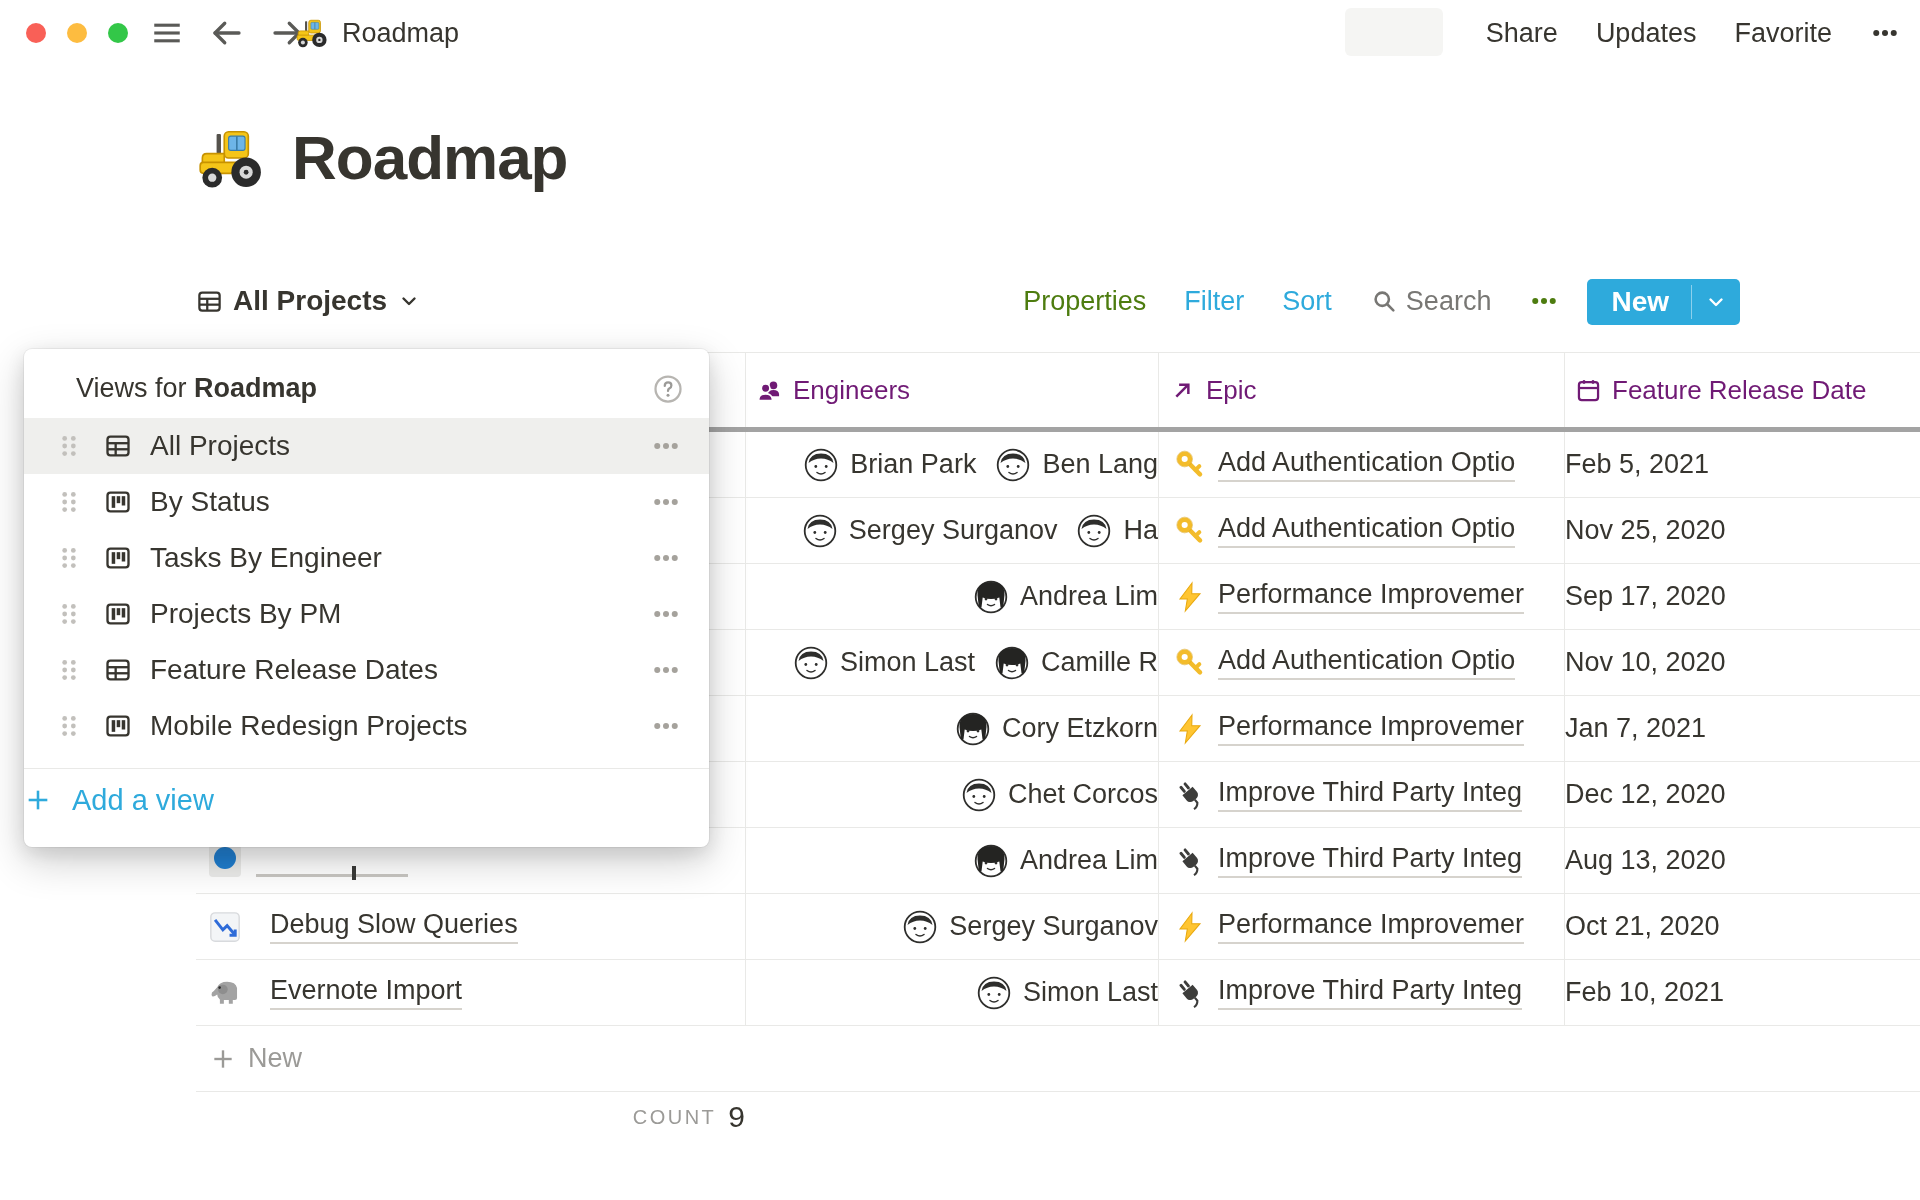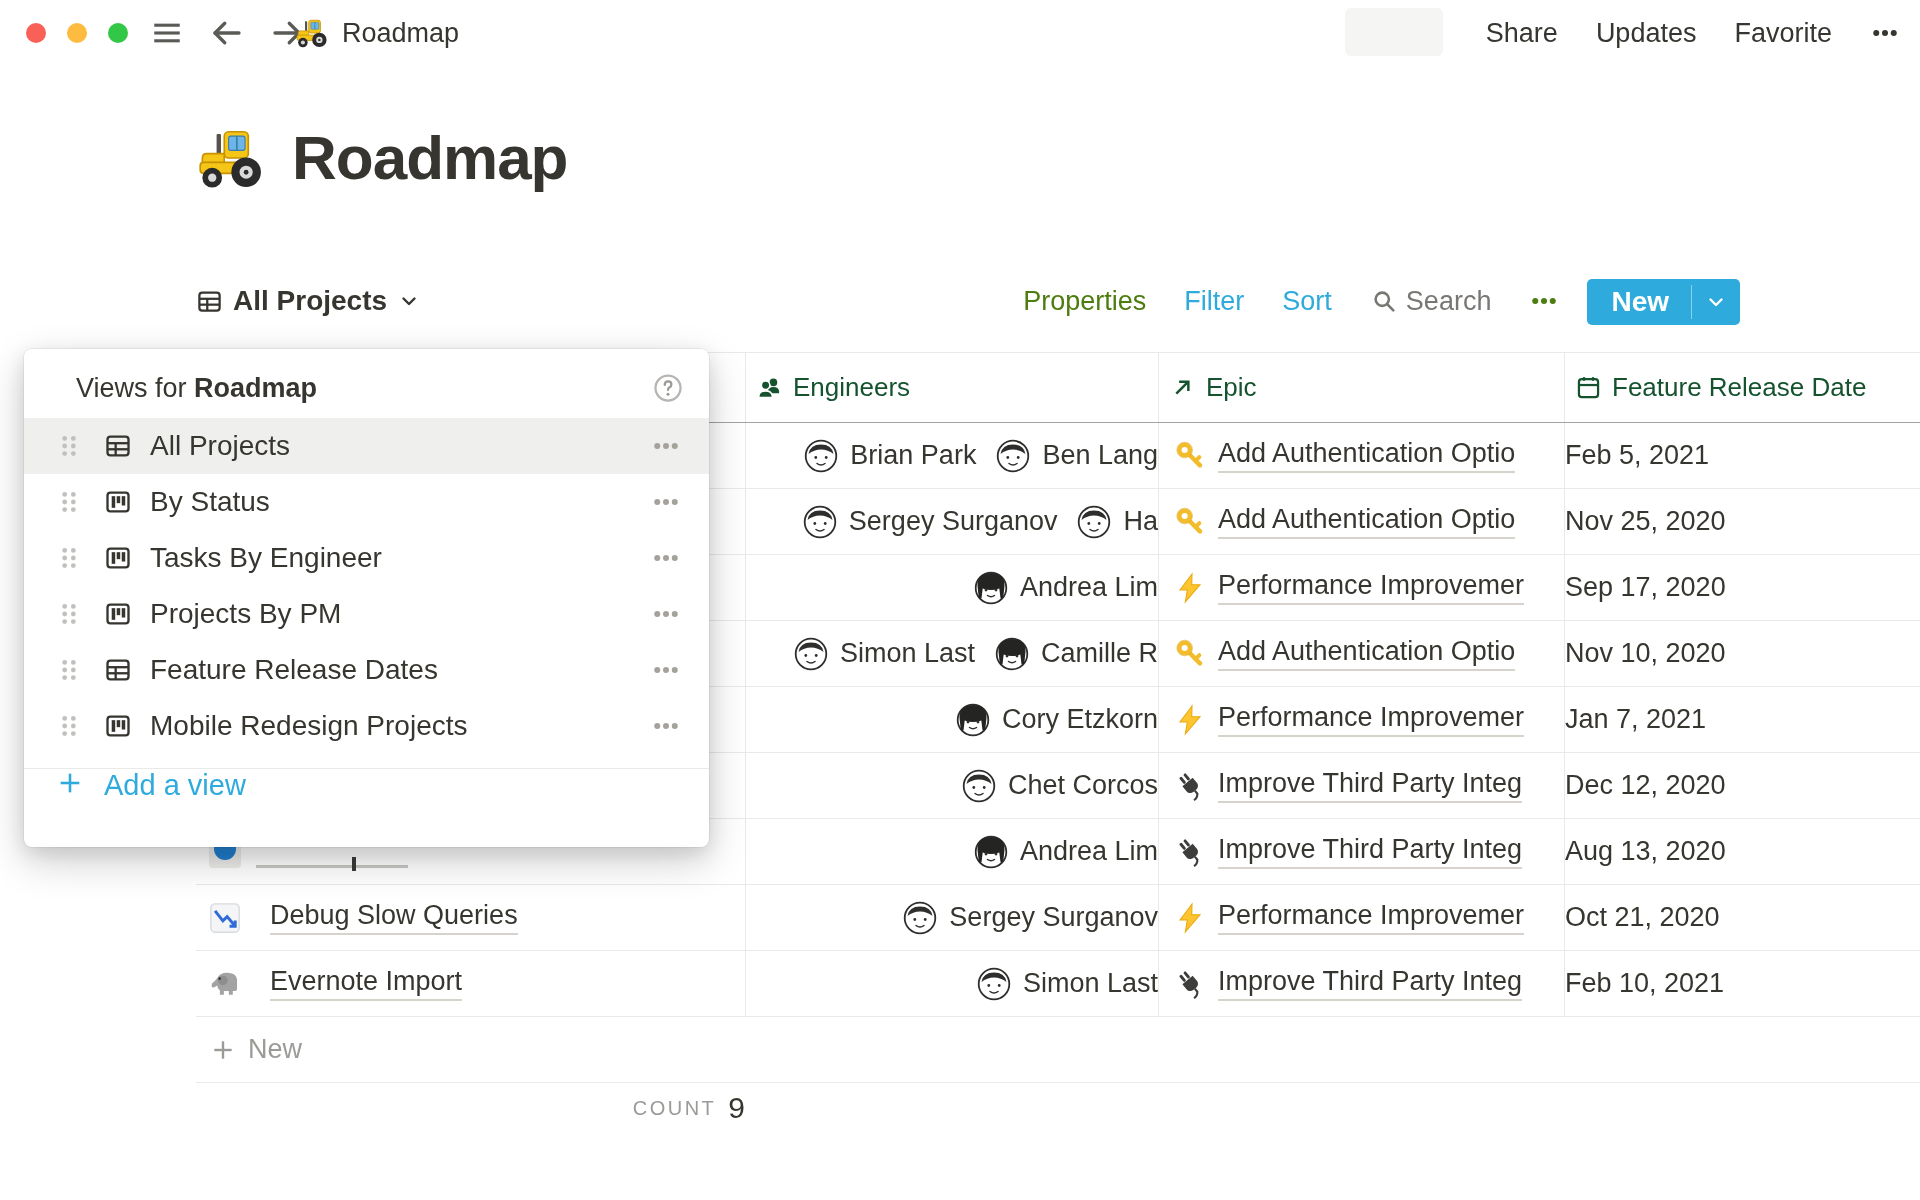--- a/index.html
+++ b/index.html
@@ -30,21 +30,21 @@
   .ctrl-blue { color:#2EAADC; cursor:pointer; }
   .ctrl-search { display:flex; align-items:center; gap:8px; color:#787774; cursor:pointer; }
   .btn-new { position:absolute; right:-180px; margin-left:0; top:1px; height:46px; display:flex; align-items:stretch; background:#2EAADC; border-radius:5px; overflow:hidden; cursor:pointer;
              transform:translateX(-180px); }
   .btn-new .label { display:flex; align-items:center; padding:0 22px 0 24px; color:#fff; font-size:28px; font-weight:600; }
   .btn-new .split { width:1px; background:rgba(255,255,255,.45); margin:6px 0; }
   .btn-new .chev { display:flex; align-items:center; padding:0 12px; color:#fff; }
 
   
   .dbtable { position:absolute; left:196px; top:352px; width:1724px; }
-  .t-head { display:flex; height:71px; border-top:1px solid #E9E9E7; border-bottom:1px solid #a3a3a3; color:#14532d; font-size:26px; }
+  .t-head { display:flex; height:80px; border-top:1px solid #E9E9E7; border-bottom:5px solid #a3a3a3; color:#701a75; font-size:26px; }
   .t-row { display:flex; height:66px; border-bottom:1px solid #E9E9E7; font-size:27px; }
   .c1 { width:549px; } .c2 { width:413px; } .c3 { width:406px; } .c4 { width:356px; }
   .c2,.c3,.c4 { border-left:1px solid #E9E9E7; }
   .cell { display:flex; align-items:center; overflow:hidden; white-space:nowrap; }
   .h-cell { gap:10px; padding-left:10px; }
   .h-cell.c1 { padding-left:12px; }
   .eng-cell { gap:20px; padding-left:22px;justify-content:flex-end; }
   .person { display:flex; align-items:center; gap:12px; flex:0 0 auto; }
   .epic-cell { gap:12px; padding-left:15px; }
   .epic-link { font-weight:500; border-bottom:2.5px solid #d6d3cd; padding-bottom:2px; cursor:pointer; }
@@ -56,31 +56,31 @@
   .remnant-underline .desc { position:absolute; left:96px; top:-8px; width:4px; height:14px; background:#3a3a38; }
   .new-row { display:flex; align-items:center; height:66px; border-bottom:1px solid #E9E9E7; color:#9b9a97; font-size:27px; gap:12px; padding-left:14px; cursor:pointer; }
   .count-row { height:50px; display:flex; }
   .count-inner { width:549px; display:flex; align-items:center; justify-content:flex-end; gap:12px; }
   .count-label { font-size:20px; letter-spacing:2.5px; color:#9b9a97; }
   .count-value { font-size:30px; color:#37352F; }
 
   
   .popup { position:absolute; left:24px; top:349px; width:685px; background:#fff; border-radius:8px; z-index:20; padding-bottom:16px;
            box-shadow: rgba(15,15,15,0.05) 0 0 0 1px, rgba(15,15,15,0.1) 0 6px 18px, rgba(15,15,15,0.2) 0 14px 40px; }
-  .popup-head { display:flex; align-items:flex-start; padding:24px 26px 14px 52px; font-size:27px; }
+  .popup-head { display:flex; align-items:flex-end; padding:24px 26px 14px 52px; font-size:27px; }
   .popup-head .grow { flex:1; }
   .popup-head b { font-weight:700; }
   .view-item { display:flex; align-items:center; height:56px; padding:0 28px 0 32px; font-size:28px; cursor:pointer; }
   .view-item.selected { background:#EFEFED; }
   .view-item .handle { color:#c2c0bc; display:flex; }
   .view-item .v-icon { margin-left:22px; color:#37352F; display:flex; }
   .view-item .v-label { margin-left:18px; flex:1; }
   .view-item .v-more { color:#a5a29c; display:flex; cursor:pointer; }
   .popup-div { height:1px; background:#E9E9E7; margin:14px 0 0 0; }
-  .add-view { display:flex; height:62px; padding-left:32px; gap:20px; color:#2EAADC; font-size:29px; cursor:pointer; }
+  .add-view { display:flex; align-items:center; height:62px; gap:20px; color:#2EAADC; font-size:29px; cursor:pointer; }
 
   .icon { display:inline-flex; flex:0 0 auto; }
   svg { display:block; }
 </style>
 </head>
 <body>
 
 <svg width="0" height="0" style="position:absolute">
   <defs>
     <symbol id="sym-table" viewBox="0 0 24 24">

